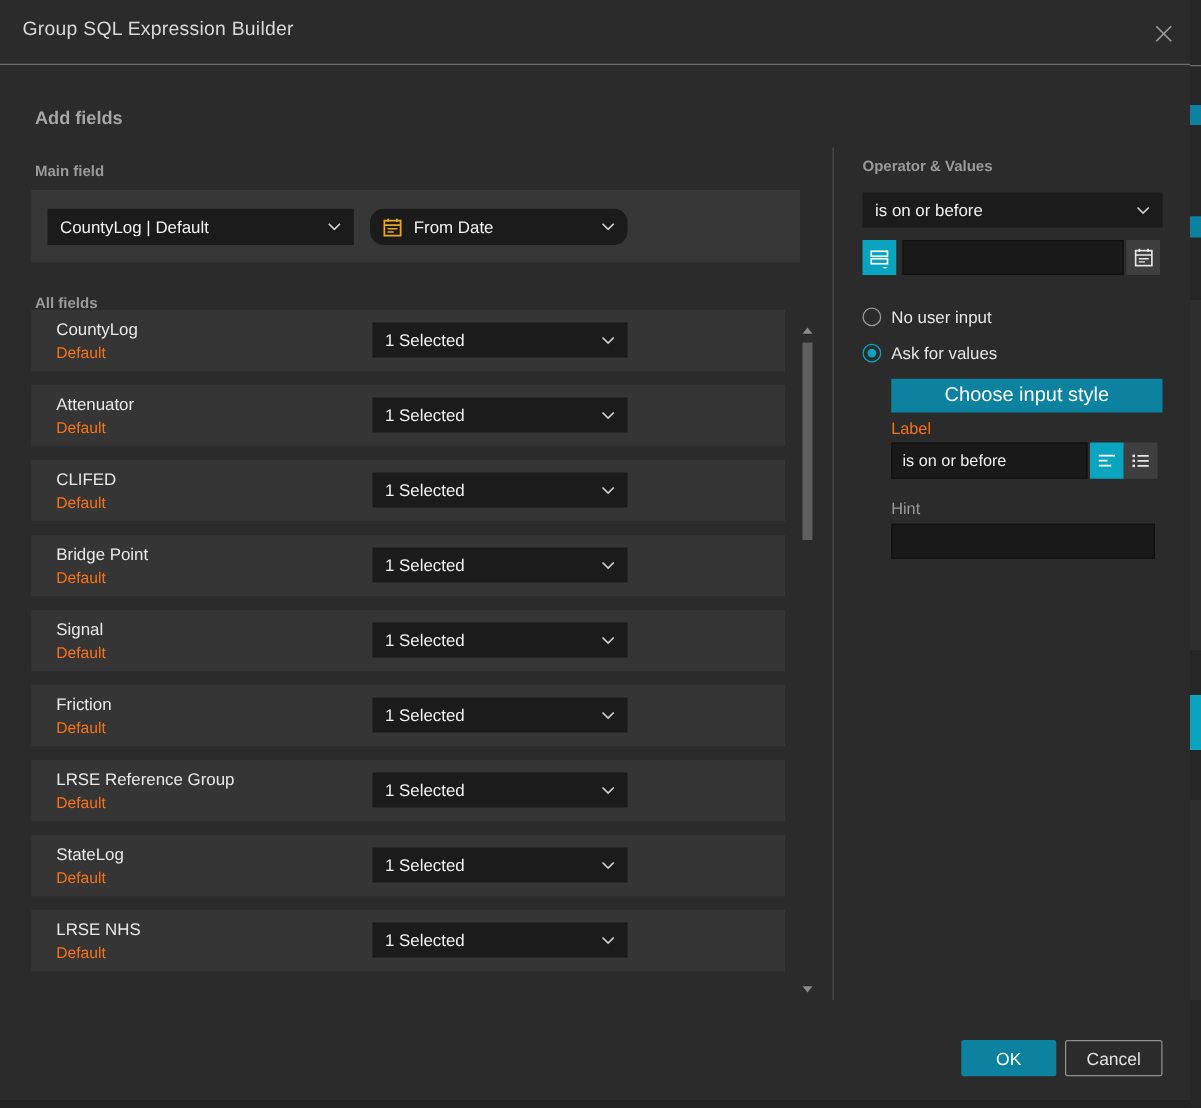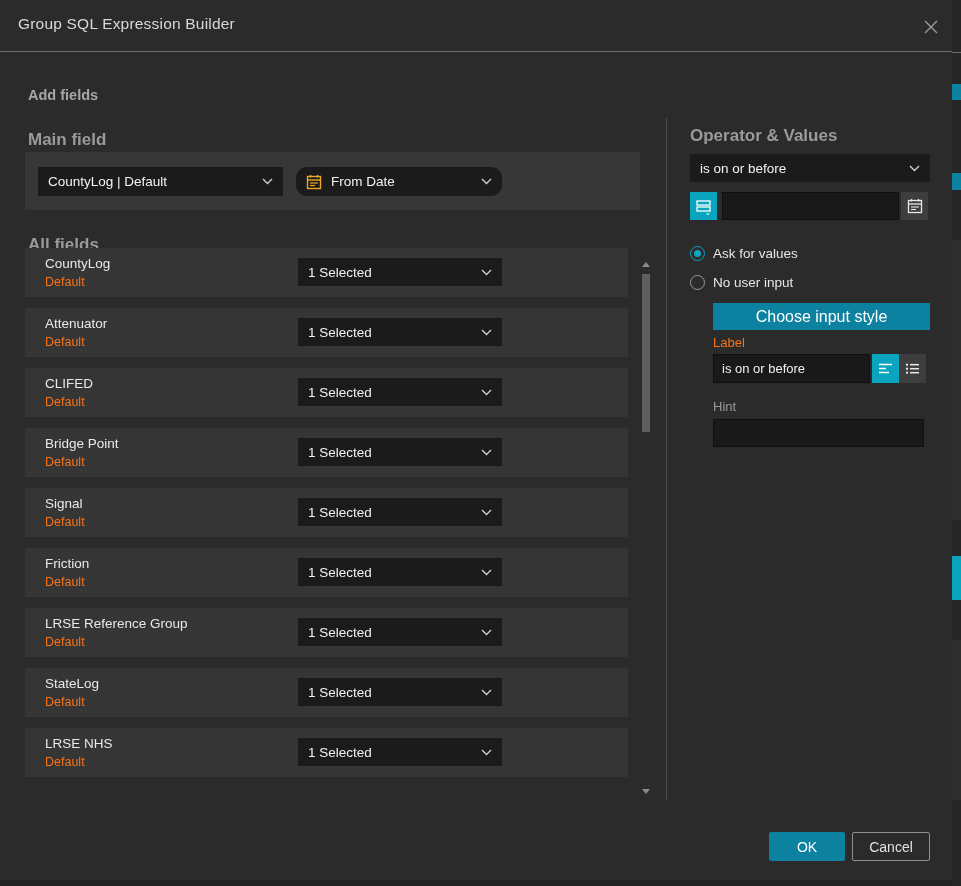--- a/index.html
+++ b/index.html
@@ -21,21 +21,21 @@
   .bg-strip .seg{position:absolute;left:0;width:9px;}
   .bg-bottom{position:absolute;left:0;top:880px;width:952px;height:6px;background:#222;}
 
   
   .titlebar{position:absolute;left:0;top:0;width:100%;height:52px;border-bottom:1px solid #6e6e6e;box-sizing:border-box;}
   .title{position:absolute;left:18px;top:15px;font-size:15.5px;font-weight:normal;color:#d8d8d8;letter-spacing:.2px;}
   .close-btn{position:absolute;right:8px;top:14px;width:26px;height:26px;display:flex;align-items:center;justify-content:center;cursor:pointer;background:none;border:none;padding:0;}
 
   
   .h-add{position:absolute;left:28px;top:87px;font-size:14.5px;font-weight:bold;color:#a6a6a6;}
-  .h-sub{position:absolute;font-size:17px;font-weight:bold;color:#9a9a9a;}
+  .h-sub{position:absolute;font-size:12px;font-weight:bold;color:#9a9a9a;}
 
   
   .main-box{position:absolute;left:25px;top:152px;width:615px;height:58px;background:#373737;}
   .dd{background:#1b1b1b;display:flex;align-items:center;box-sizing:border-box;padding:0 10px;color:#f2f2f2;font-size:13.5px;cursor:pointer;}
   .dd .chev{margin-left:auto;flex:none;}
   .dd .dd-text{white-space:nowrap;overflow:hidden;}
   .dd1{position:absolute;left:13px;top:15px;width:245px;height:29px;}
   .dd2{position:absolute;left:271px;top:15px;width:206px;height:29px;border-radius:11px;}
   .dd2 .cal{margin-right:9px;flex:none;display:flex;}
 
@@ -282,27 +282,27 @@
         <line x1="4.5" y1="1" x2="4.5" y2="3.5" stroke="#e8e8e8" stroke-width="1.3"></line>
         <line x1="11.5" y1="1" x2="11.5" y2="3.5" stroke="#e8e8e8" stroke-width="1.3"></line>
         <line x1="4" y1="9" x2="12" y2="9" stroke="#e8e8e8" stroke-width="1.1"></line>
         <line x1="4" y1="11.5" x2="9" y2="11.5" stroke="#e8e8e8" stroke-width="1.1"></line>
       </svg>
     </span>
   </button>
 
   <div class="radios">
 
-  <div class="radio-row selected">
+  <div class="radio-row">
+        <span class="radio-circle"></span>
+        <span class="radio-label">No user input</span>
+      </div>
+      <div class="radio-row selected">
         <span class="radio-circle"></span>
         <span class="radio-label">Ask for values</span>
-      </div>
-      <div class="radio-row">
-        <span class="radio-circle"></span>
-        <span class="radio-label">No user input</span>
       </div>
     </div>
 
   <button class="choose-btn">Choose input style</button>
 
   <div class="lbl-label">Label</div>
   <input class="text-input label-input" value="is on or before" style="">
   <button class="toggle-btn toggle-active">
     <span style="display:flex;">
       <svg width="15" height="13" viewBox="0 0 15 13">

